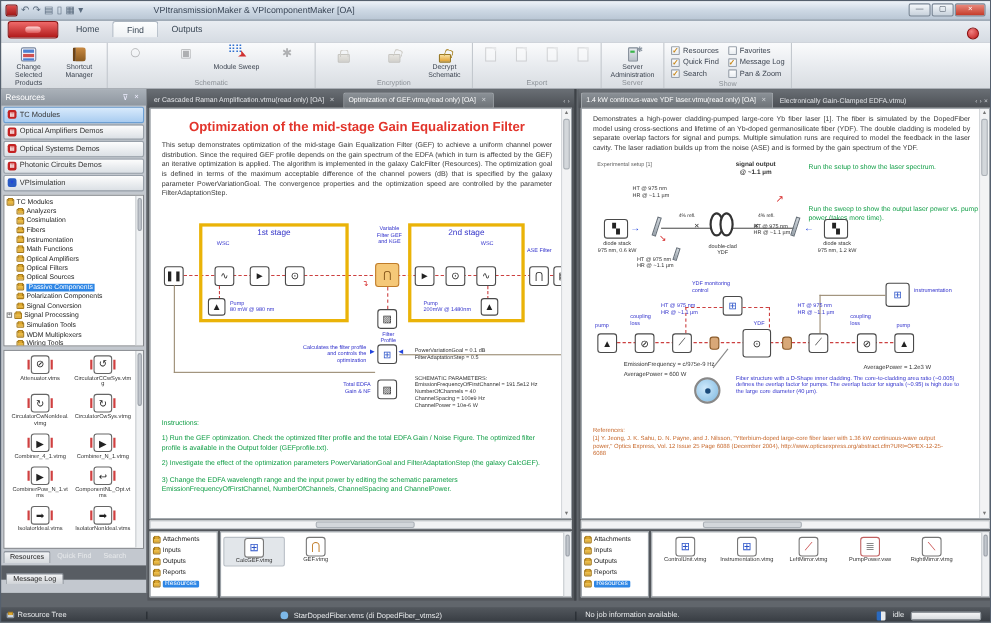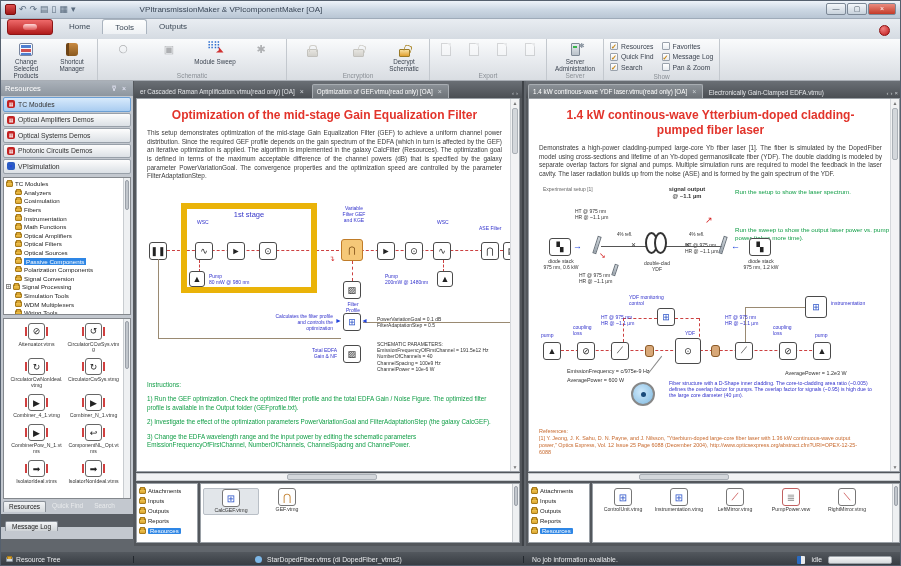--- a/index.html
+++ b/index.html
@@ -130,21 +130,21 @@
   .green { color:#0f9d45; font-size:6.3px; line-height:1.35; }
   .orange { color:#c7682c; font-size:5.4px; line-height:1.3; }
   .canvas { position:relative; }
   .lblb { position:absolute; color:#3333cc; font-size:5px; line-height:1.2; }
   .lblk { position:absolute; color:#333; font-size:5px; line-height:1.25; }
   .mb { position:absolute; width:18px; height:18px; border:1.2px solid #4a4a4a; border-radius:3px; background:#fff;
     display:flex; align-items:center; justify-content:center; font-size:9px; color:#222; }
   .dl { position:absolute; border-top:1.2px dashed #cc4040; }
   .dlv { position:absolute; border-left:1.2px dashed #cc4040; }
   .sln { position:absolute; border-top:1px solid #9a8a72; }
-  .stage { position:absolute; border:6px solid #eab308; }
+  .stage { position:absolute; border:3px solid #eab308; }
   .stage .cap { position:absolute; top:1px; left:0; right:0; text-align:center; color:#3434c8; font-size:7.5px; }
   .mirror { position:absolute; width:4px; height:18px; background:linear-gradient(#cfd6dc,#97a1aa); border:1px solid #6a737c; transform:rotate(18deg); }
   .coil { position:absolute; width:13px; height:22px; border:2px solid #333; border-radius:50%; background:#fff; }
   .arrow { position:absolute; font-size:9px; line-height:1; }
   .blue { color:#2244dd; } .red { color:#d42222; }
 </style>
 </head>
 <body>
 
 <div class="window">
@@ -165,21 +165,21 @@
       <span class="winbtn">▢</span>
       <span class="winbtn close">×</span>
     </div>
   </div>
 
   <div class="tabrow">
     <div class="appbtn">
         <span class="dot"></span>
       </div>
     <span class="rtab">Home</span>
-    <span class="rtab active">Tools</span>
+    <span class="rtab active">Find</span>
     <span class="rtab">Outputs</span>
     <span class="helpbtn"></span>
   </div>
 
   <div class="ribbon">
     <div class="rgroup">
       <div class="rbtns">
         <div class="bigbtn">
           <span class="bic">
               <span class="ic-products">
@@ -538,20 +538,23 @@
           <div class="mb" style="left:42px;top:82px;width:16px;height:16px">▲</div>
           <span class="lblb" style="left:62px;top:84px"><span>Pump</span><br><span>80 mW @ 980 nm</span></span>
           <span class="arrow red" style="left:182px;top:66px;font-size:7px">↴</span>
 
           <span class="lblb" style="left:184px;top:16px;width:46px;text-align:center"><span>Variable</span><br><span>Filter GEF</span><br><span>and KGE</span></span>
           <div class="mb" style="left:194px;top:50px;width:22px;height:22px;background:#f5c878;border-color:#c07c28;color:#7a4a10">⋂</div>
           <div class="dlv" style="left:205px;top:72px;height:20px"></div>
           <div class="mb" style="left:196px;top:92px">▨</div>
           <span class="lblb" style="left:196px;top:112px;width:20px;text-align:center"><span>Filter</span><br><span>Profile</span></span>
 
+          <div class="stage" style="left:224px;top:14px;width:106px;height:90px">
+            <span class="cap">2nd stage</span>
+          </div>
           <div class="mb" style="left:230px;top:53px">►</div>
           <div class="mb" style="left:258px;top:53px">⊙</div>
           <div class="mb" style="left:286px;top:53px">∿</div>
           <span class="lblb" style="left:290px;top:30px">WSC</span>
           <div class="dlv" style="left:296px;top:71px;height:12px"></div>
           <div class="mb" style="left:290px;top:82px;width:16px;height:16px">▲</div>
           <span class="lblb" style="left:238px;top:84px"><span>Pump</span><br><span>200mW @ 1480nm</span></span>
 
           <span class="lblb" style="left:332px;top:36px;width:34px">ASE Filter</span>
           <div class="mb" style="left:334px;top:53px">⋂</div>
@@ -638,21 +641,20 @@
           <span class="x">×</span>
         </span>
       <span class="dtab">
           <span>Electronically Gain-Clamped EDFA.vtmu)</span>
         </span>
       <span class="dnav">‹›×</span>
     </div>
 
     <div class="docwrap">
       <div class="doc">
-        <h1>1.4 kW continous-wave Ytterbium-doped cladding-pumped fiber laser</h1>
         <p class="body">Demonstrates a high-power cladding-pumped large-core Yb fiber laser [1]. The fiber is simulated by the DopedFiber model using cross-sections and lifetime of an Yb-doped germanosilicate fiber (YDF). The double cladding is modeled by separate overlap factors for signal and pumps.  Multiple simulation runs are required to model the feedback in the laser cavity. The laser radiation builds up from the noise (ASE) and is formed by the gain spectrum of the YDF.</p>
 
         <div class="canvas" style="height:102px;margin-top:7px">
           <span class="lblk" style="left:4px;top:0;color:#666">Experimental setup [1]</span>
           <span class="lblk" style="left:122px;top:0;width:52px;text-align:center;font-weight:bold;font-size:5.8px"><span>signal output</span><br><span>@ ~1.1 µm</span></span>
           <div class="green" style="position:absolute;left:196px;top:2px;width:160px;font-size:6.2px">Run the setup to show the laser spectrum.</div>
           <div class="green" style="position:absolute;left:196px;top:40px;width:160px;font-size:6.2px">Run the sweep to show the output laser power vs. pump power (takes more time).</div>
 
           <span class="lblk" style="left:36px;top:22px"><span>HT @ 975 nm</span><br><span>HR @ ~1.1 µm</span></span>
           <span class="lblk" style="left:40px;top:86px"><span>HT @ 975 nm</span><br><span>HR @ ~1.1 µm</span></span>

